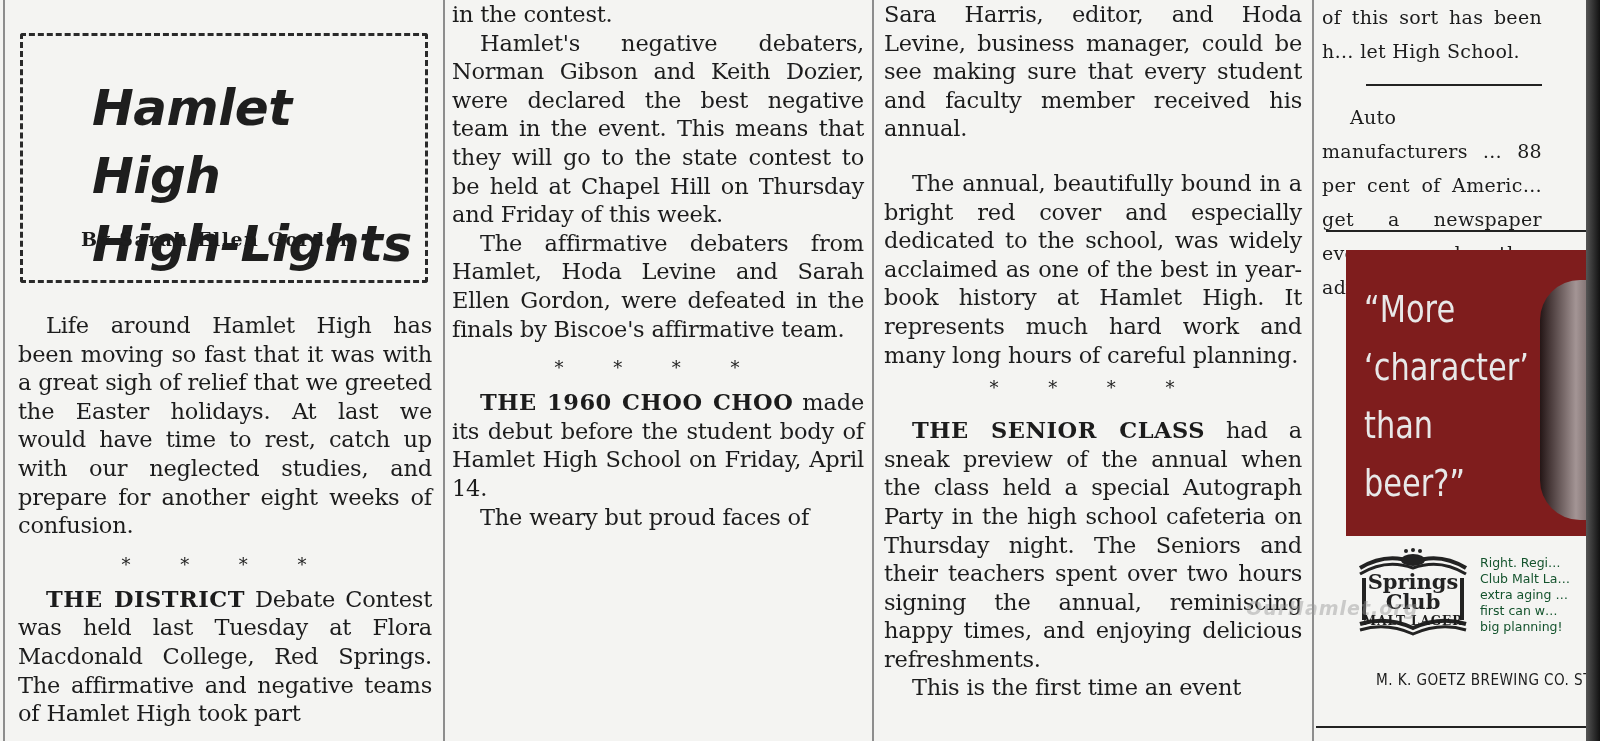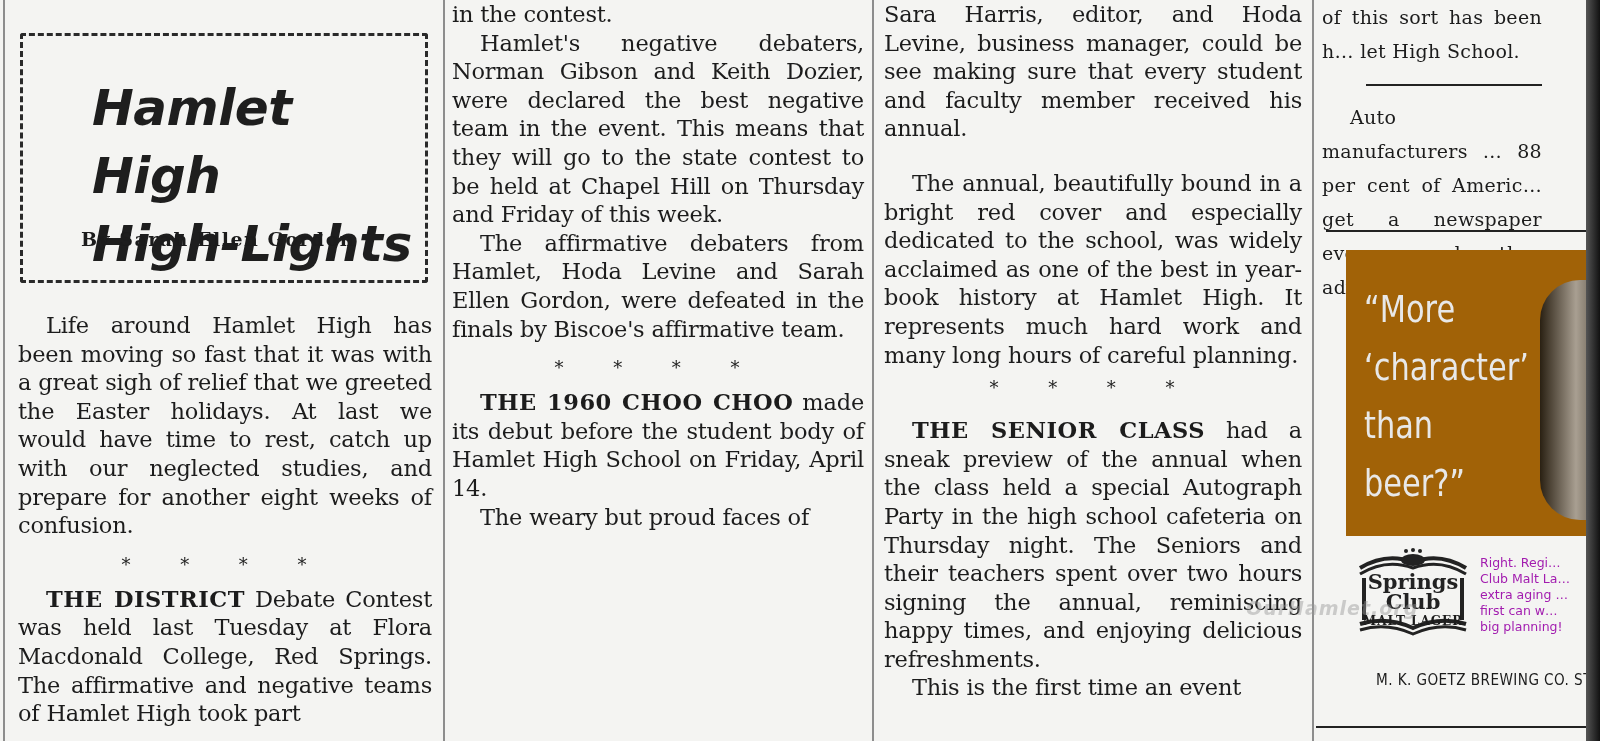--- a/index.html
+++ b/index.html
@@ -32,21 +32,21 @@
     color:#1e1e1e; letter-spacing:-0.5px;margin-left:41px;
   }
   .byline {
     position:absolute; left:58px; top:192px; font-weight:bold; font-size:19px;
     letter-spacing:1.5px;
   }
 
   
   .ad-dark {
     position:absolute; left:1346px; top:250px; width:254px; height:286px;
-    background:#a16207;
+    background:#7f1d1d;
   }
   .ad-face {
     position:absolute; right:0; top:30px; width:60px; height:240px;
     background:linear-gradient(90deg,#151515 0%,#777 40%,#aaa 60%,#555 100%);
     border-radius:40px 0 0 40px; opacity:.85;
   }
   .ad-slogan {
     position:absolute; left:18px; top:30px; color:#e8e8e8;
     font-family:"DejaVu Sans", "Liberation Sans", sans-serif;
     font-size:38px; line-height:58px; transform:scaleX(0.8); transform-origin:left top;
@@ -55,21 +55,21 @@
   .ad-logo {
     position:absolute; left:1356px; top:548px; width:114px; height:90px;
   }
   .ad-logo-text {
     position:absolute; left:0; right:0; top:24px; text-align:center;
     font-weight:bold; font-size:21px; line-height:20px; color:#222;
   }
   .ad-logo-sub { position:absolute; left:0; right:0; top:66px; text-align:center; font-size:12px; font-weight:bold; letter-spacing:1px;}
   .ad-copy {
     position:absolute; left:1480px; top:555px; font-family:"DejaVu Sans", "Liberation Sans", sans-serif;
-    font-size:12.5px; line-height:16px; color:#a21caf; white-space:nowrap;
+    font-size:12.5px; line-height:16px; color:#14532d; white-space:nowrap;
   }
   .ad-company {
     position:absolute; left:1376px; top:670px; font-family:"DejaVu Sans", "Liberation Sans", sans-serif;
     font-size:16px; letter-spacing:0.5px; transform:scaleX(0.85); transform-origin:left top; white-space:nowrap;
   }
   .hrule { position:absolute; height:2px; background:#222; }
   .right-edge { position:absolute; right:0; top:0; bottom:0; width:14px; background:linear-gradient(90deg,#555,#111); }
   .watermark {
     position:absolute; left:1246px; top:597px; font-family:"DejaVu Sans", "Liberation Sans", sans-serif;
     font-style:italic; font-weight:bold; font-size:19px; color:rgba(150,150,150,.45); letter-spacing:1px;

